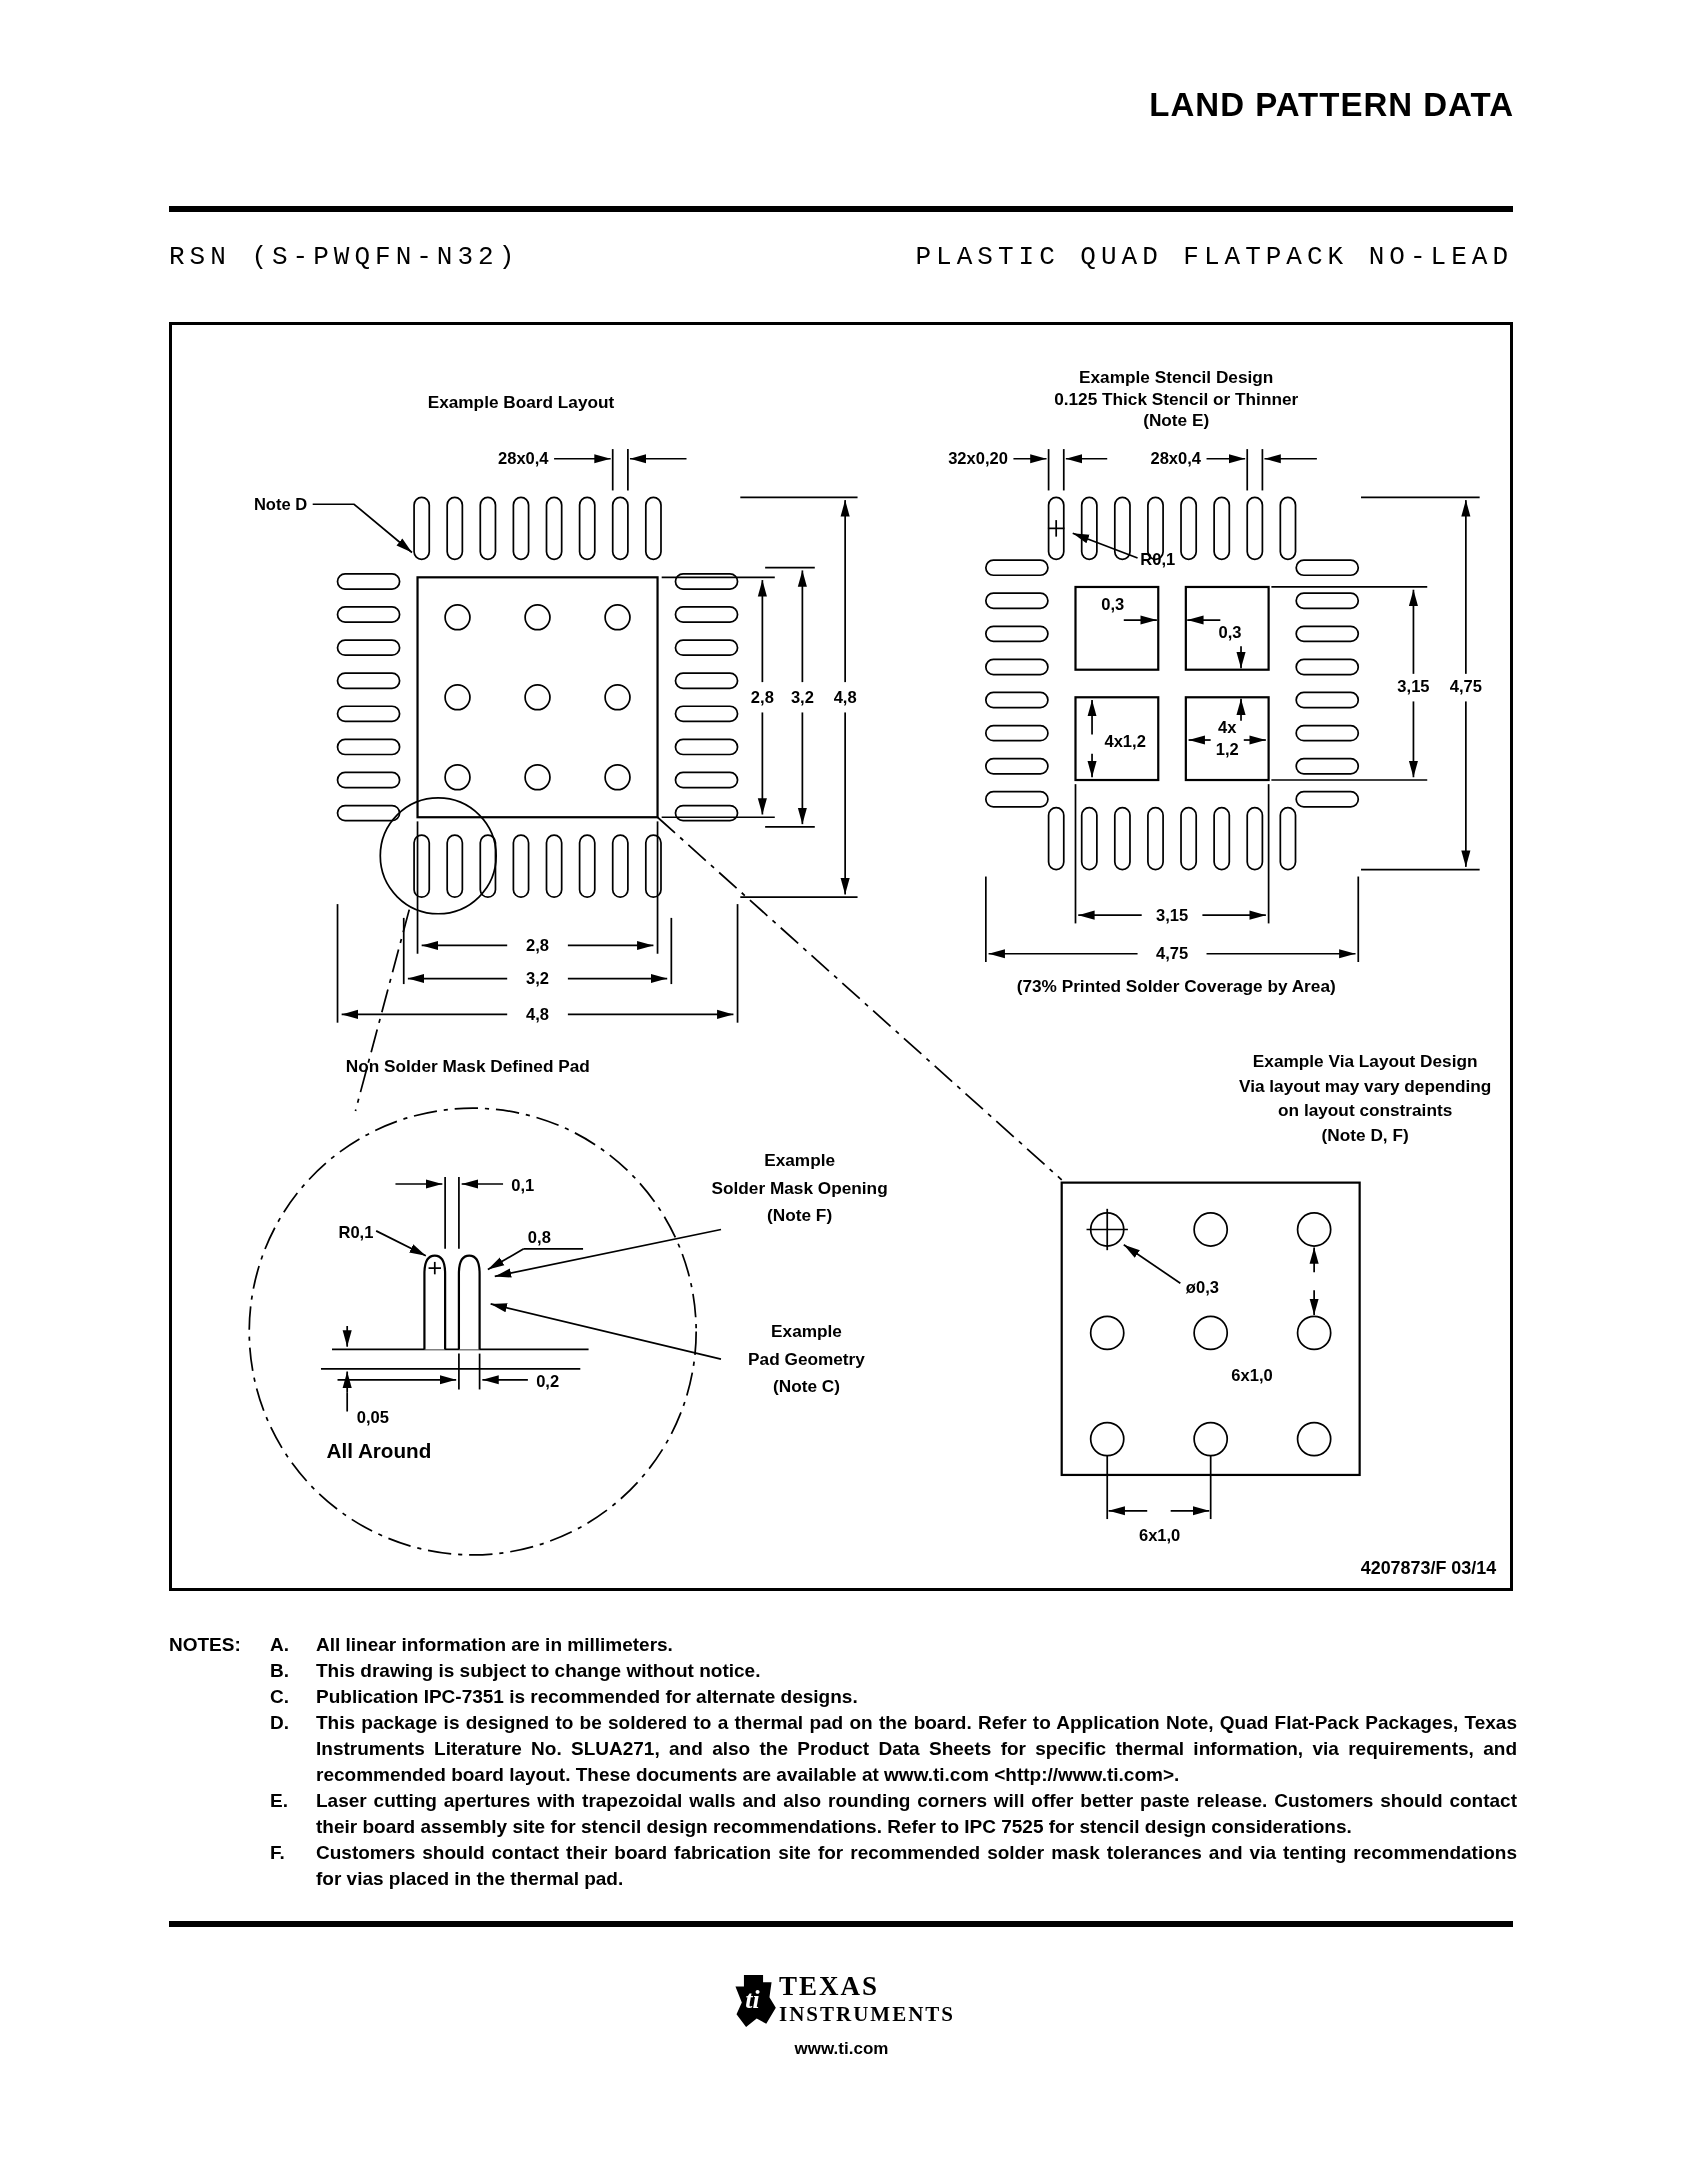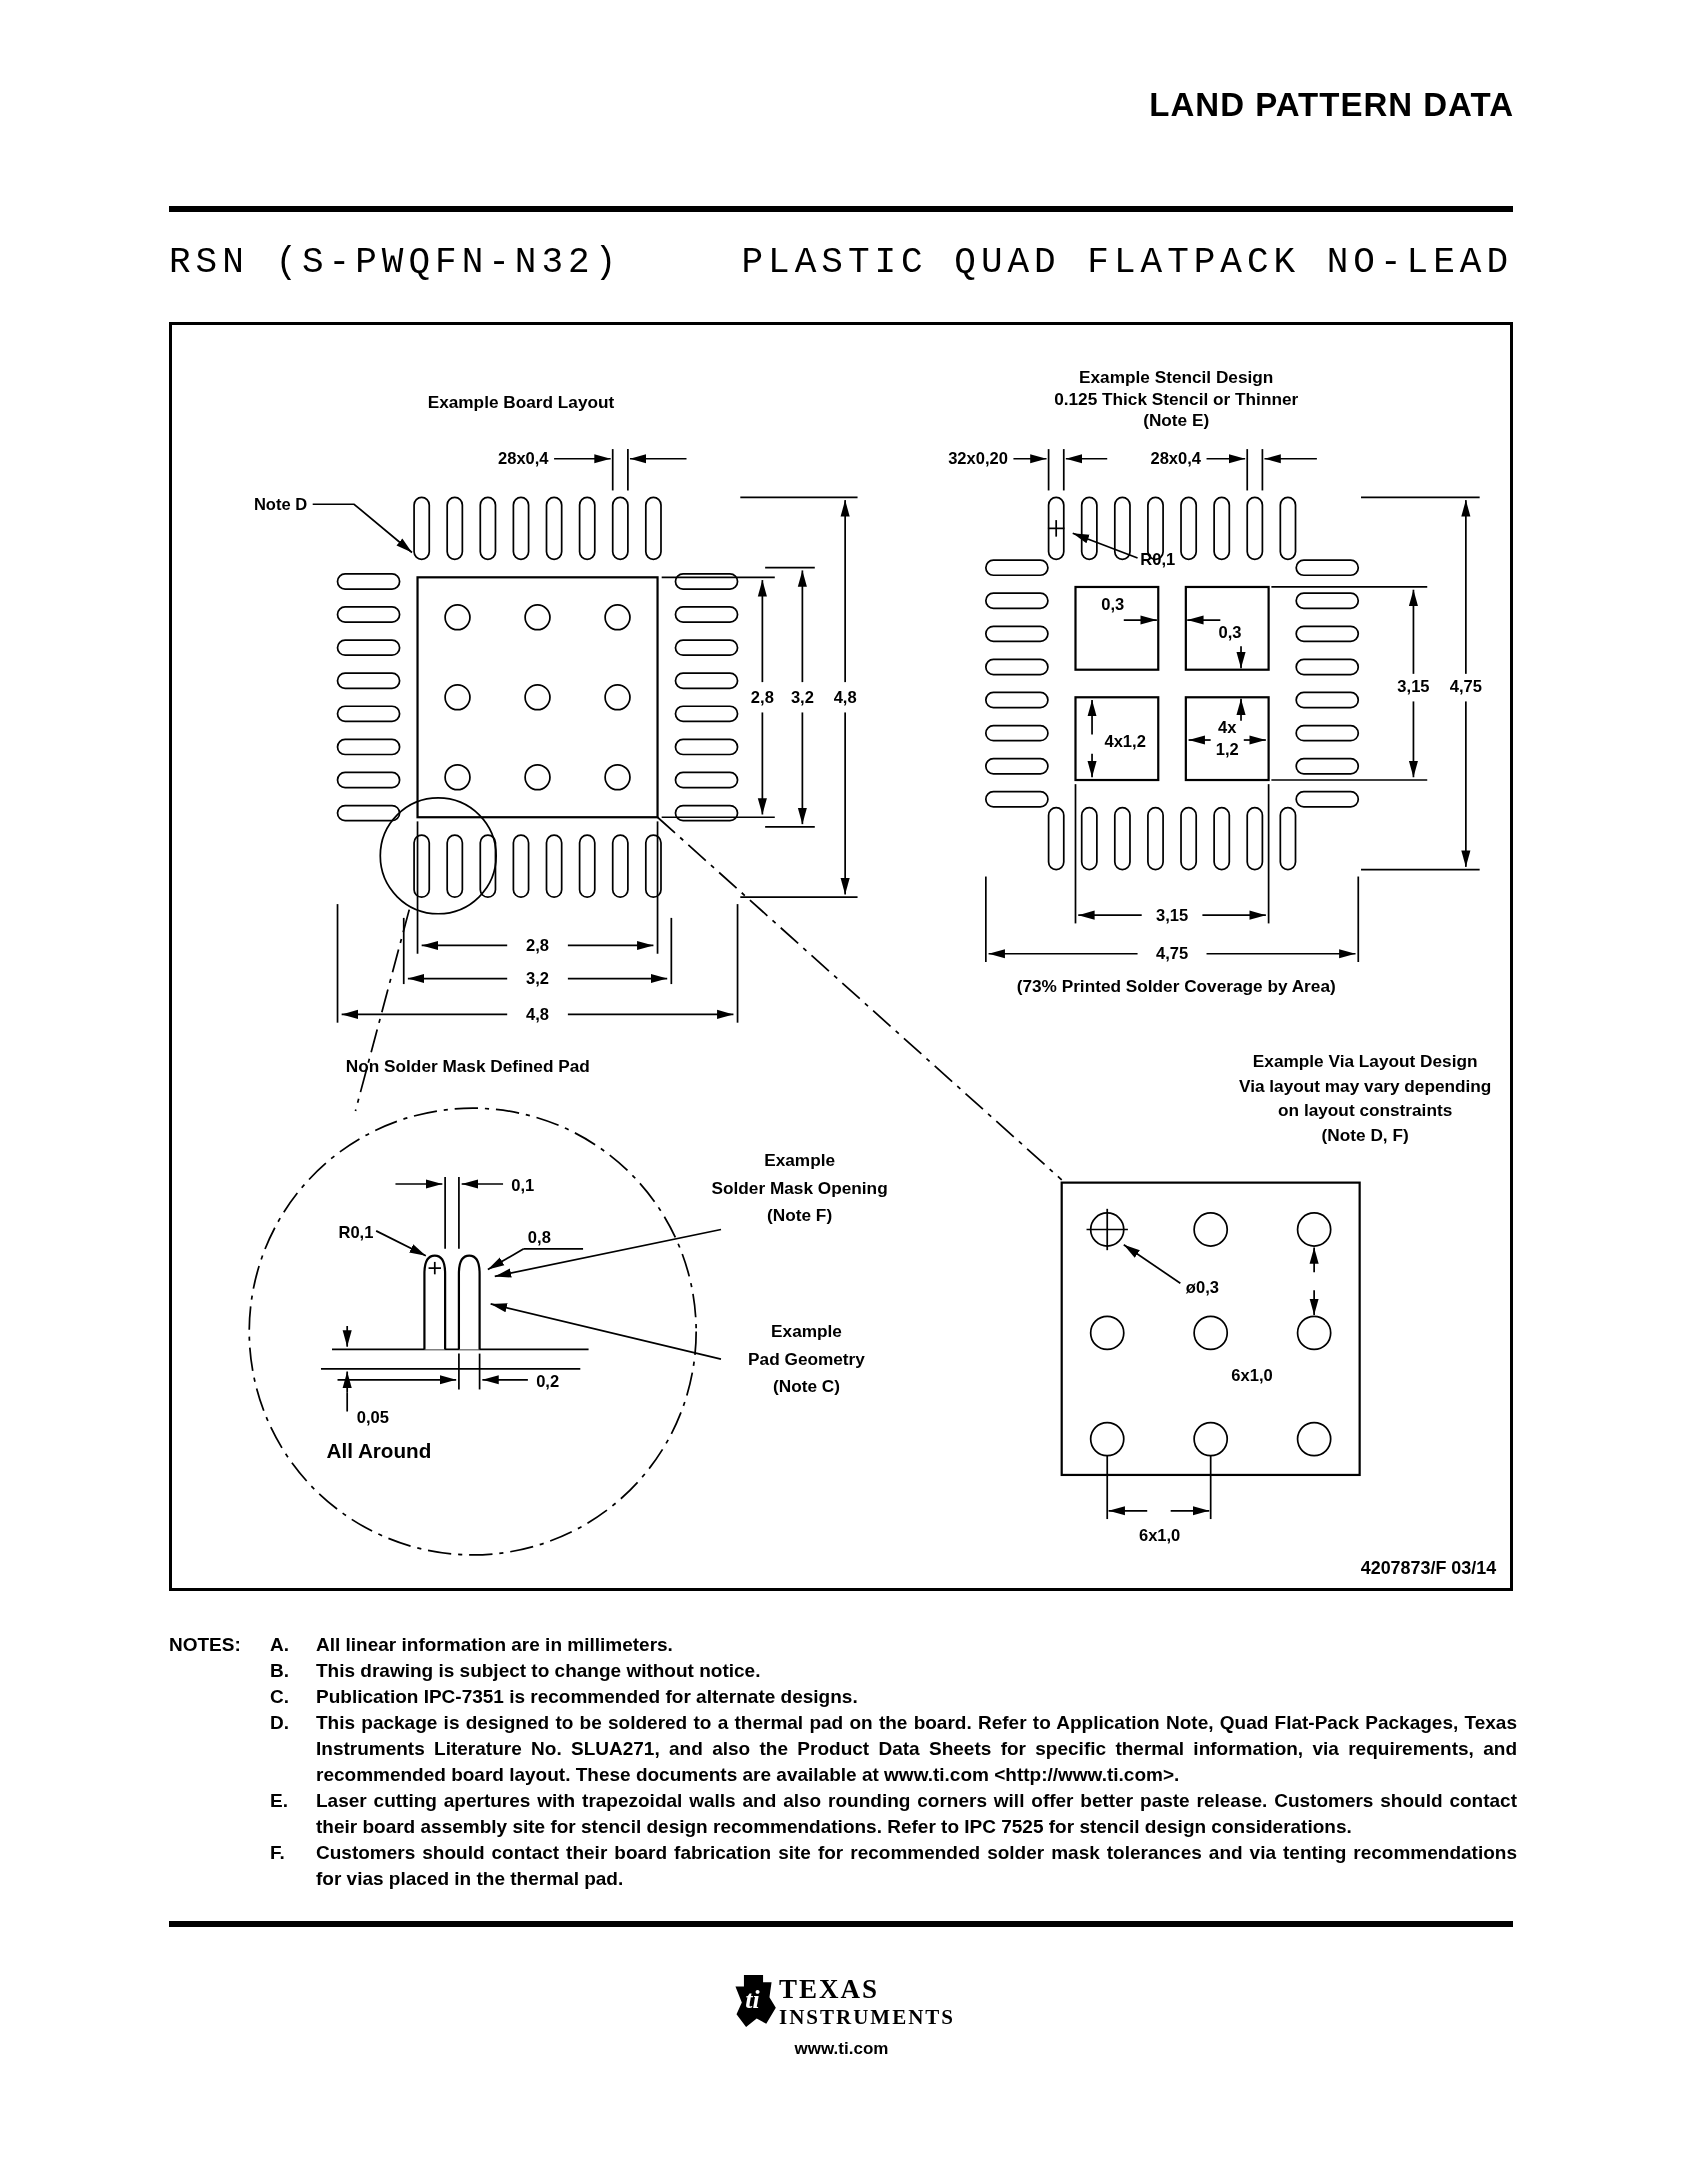--- a/index.html
+++ b/index.html
@@ -5,42 +5,42 @@
   *{margin:0;padding:0;box-sizing:border-box;}
   html,body{width:1683px;height:2178px;background:#fff;color:#000;
     font-family:"Liberation Sans","DejaVu Sans",sans-serif;}
   .page{position:relative;width:1683px;height:2178px;background:#fff;overflow:hidden;}
 
   .doc-title{position:absolute;top:86px;right:169px;font-size:33px;font-weight:700;letter-spacing:1px;}
   .rule{position:absolute;left:169px;width:1344px;height:6px;background:#000;}
   .rule1{top:206px;}
   .rule2{top:1921px;}
   .pkg-line{position:absolute;top:242px;left:169px;width:1344px;display:flex;justify-content:space-between;
-    font-family:"Liberation Mono","DejaVu Sans Mono",monospace;font-size:36px;letter-spacing:5px;white-space:nowrap;}
+    font-family:"Liberation Mono","DejaVu Sans Mono",monospace;font-size:26px;letter-spacing:5px;white-space:nowrap;}
 
   .dw{position:absolute;left:169px;top:322px;width:1344px;height:1269px;border:3px solid #000;background:#fff;}
   .dw svg{display:block;width:100%;height:100%;}
   .dw text{font-family:"Liberation Sans","DejaVu Sans",sans-serif;font-weight:700;font-size:12px;fill:#000;}
   .dw .tt{font-size:12.5px;}
   .dw .big{font-size:15px;}
   .dw .num{font-size:13px;}
   .s{stroke:#000;stroke-width:1.25;fill:none;stroke-linecap:butt;}
   .sf{fill:#fff;}
   .s2{stroke-width:1.6;}
   .dd{stroke-dasharray:17 5 3 5;}
   #arr path{fill:#000;}
 
   .notes{position:absolute;left:169px;top:1602px;width:1348px;font-size:19px;font-weight:700;line-height:26px;margin-top:30px;}
   .notes-label{position:absolute;left:0;top:0;}
   .note-row{display:flex;}
   .note-letter{width:46px;margin-left:101px;flex:0 0 auto;}
   .note-text{flex:1;text-align:justify;}
 
   .footer{position:absolute;left:0;top:1972px;width:1683px;display:flex;flex-direction:column;align-items:center;}
-  .ti-logo{display:flex;align-items:center;}
+  .ti-logo{display:flex;}
   .ti-mark{width:51px;height:61px;}
   .ti-words{font-family:"Liberation Serif","DejaVu Serif",serif;font-weight:700;letter-spacing:2px;}
   .ti-words .l1{font-size:27px;line-height:28px;}
   .ti-words .l2{font-size:21px;line-height:28px;}
   .ti-url{font-size:17px;font-weight:700;margin-top:6px;}
 </style>
 </head>
 <body>
 
 <div class="page">

